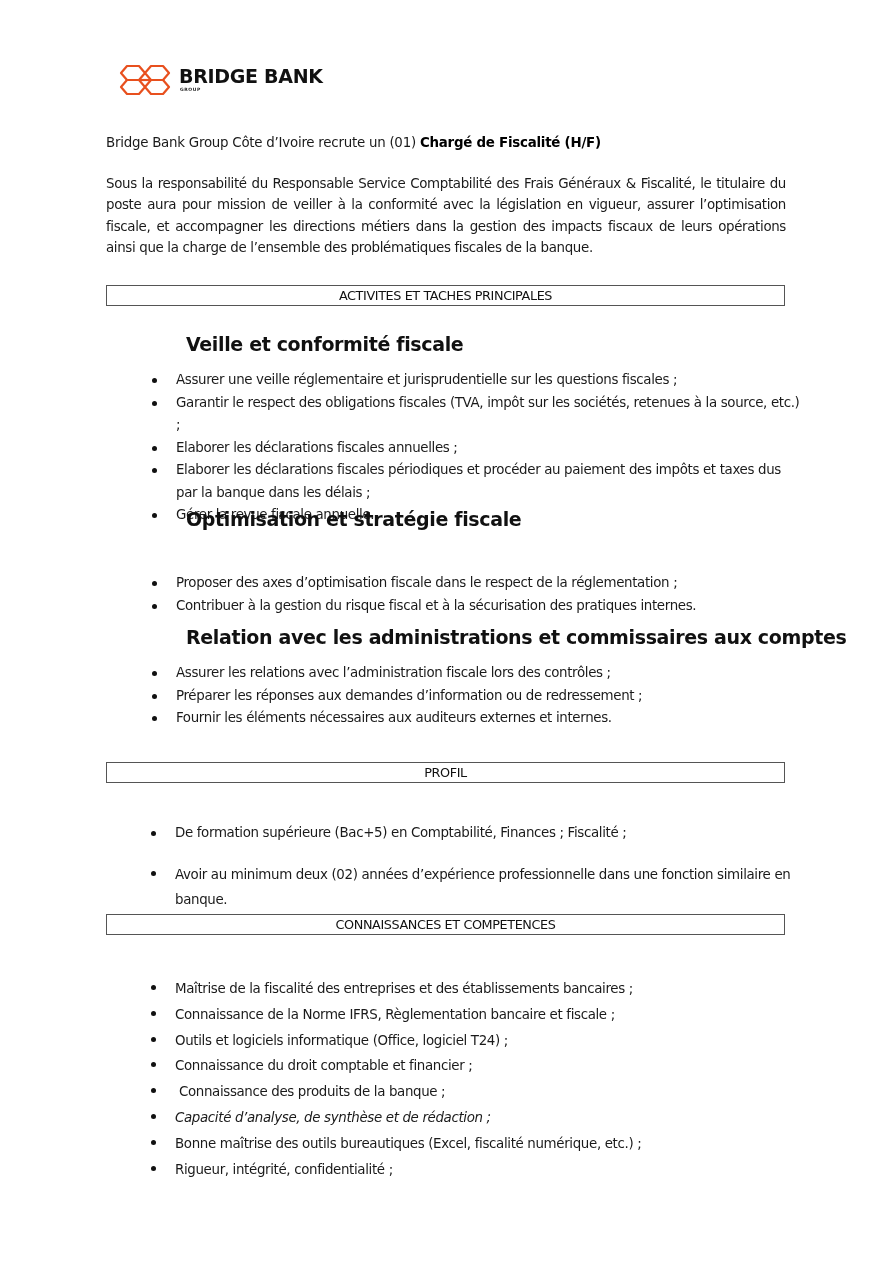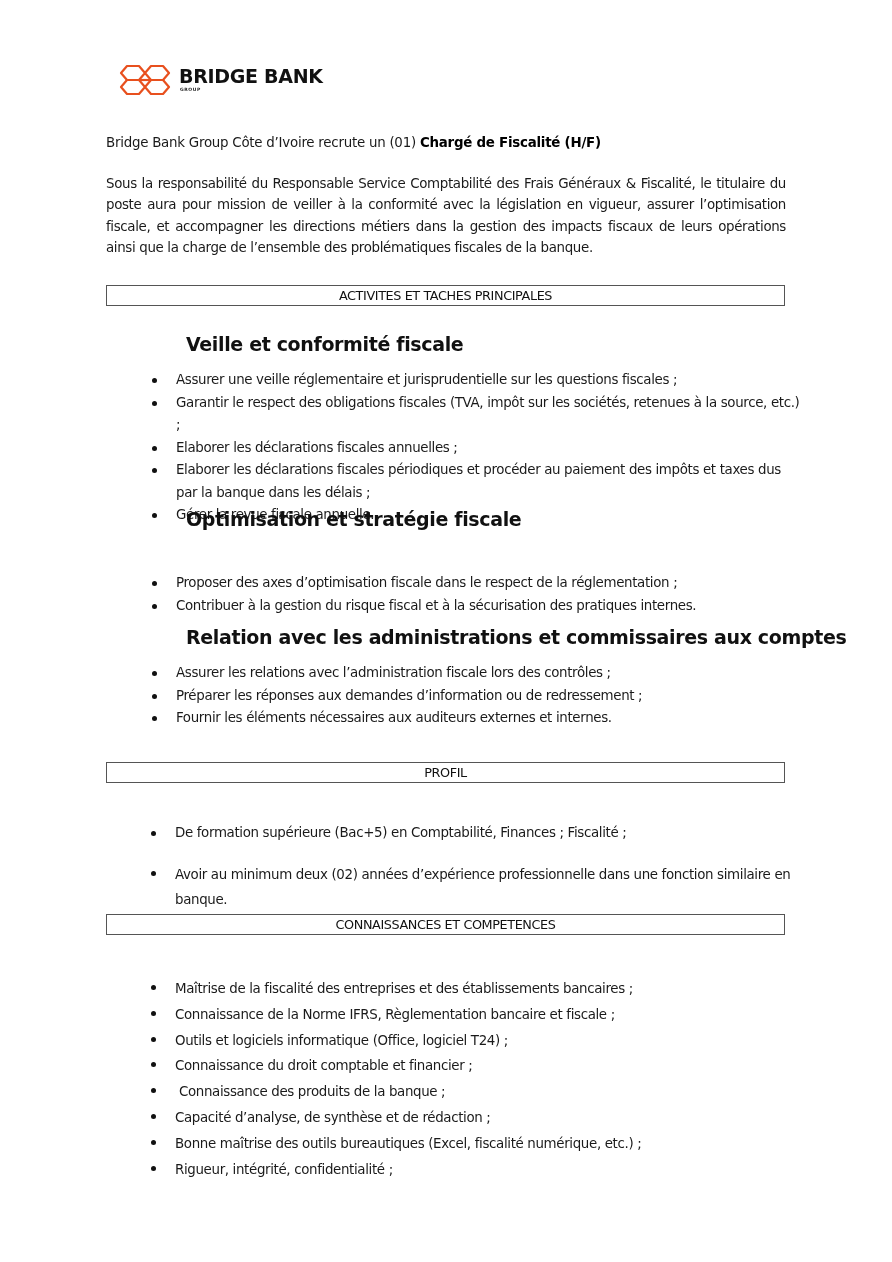--- a/index.html
+++ b/index.html
@@ -90,18 +90,18 @@
     <li style="line-height:25px;">Avoir au minimum deux (02) années d’expérience professionnelle dans une fonction similaire en banque.</li>
   </ul>
 
   <div class="section-box" style="top:914px;">CONNAISSANCES ET COMPETENCES</div>
   <ul class="bullets loose" style="top:960px; line-height:25.8px;">
     <li style="line-height:25.8px;">Maîtrise de la fiscalité des entreprises et des établissements bancaires ;</li>
     <li style="line-height:25.8px;">Connaissance de la Norme IFRS, Règlementation bancaire et fiscale ;</li>
     <li style="line-height:25.8px;">Outils et logiciels informatique (Office, logiciel T24) ;</li>
     <li style="line-height:25.8px;">Connaissance du droit comptable et financier ;</li>
     <li style="line-height:25.8px; white-space:pre;"> Connaissance des produits de la banque ;</li>
-    <li style="line-height:25.8px;">Capacité d’analyse, de synthèse et de rédaction ;</li>
+    <li style="line-height:25.8px;font-style:italic;">Capacité d’analyse, de synthèse et de rédaction ;</li>
     <li style="line-height:25.8px;">Bonne maîtrise des outils bureautiques (Excel, fiscalité numérique, etc.) ;</li>
     <li style="line-height:25.8px;">Rigueur, intégrité, confidentialité ;</li>
   </ul>
 
 </div>
 
 </body></html>

